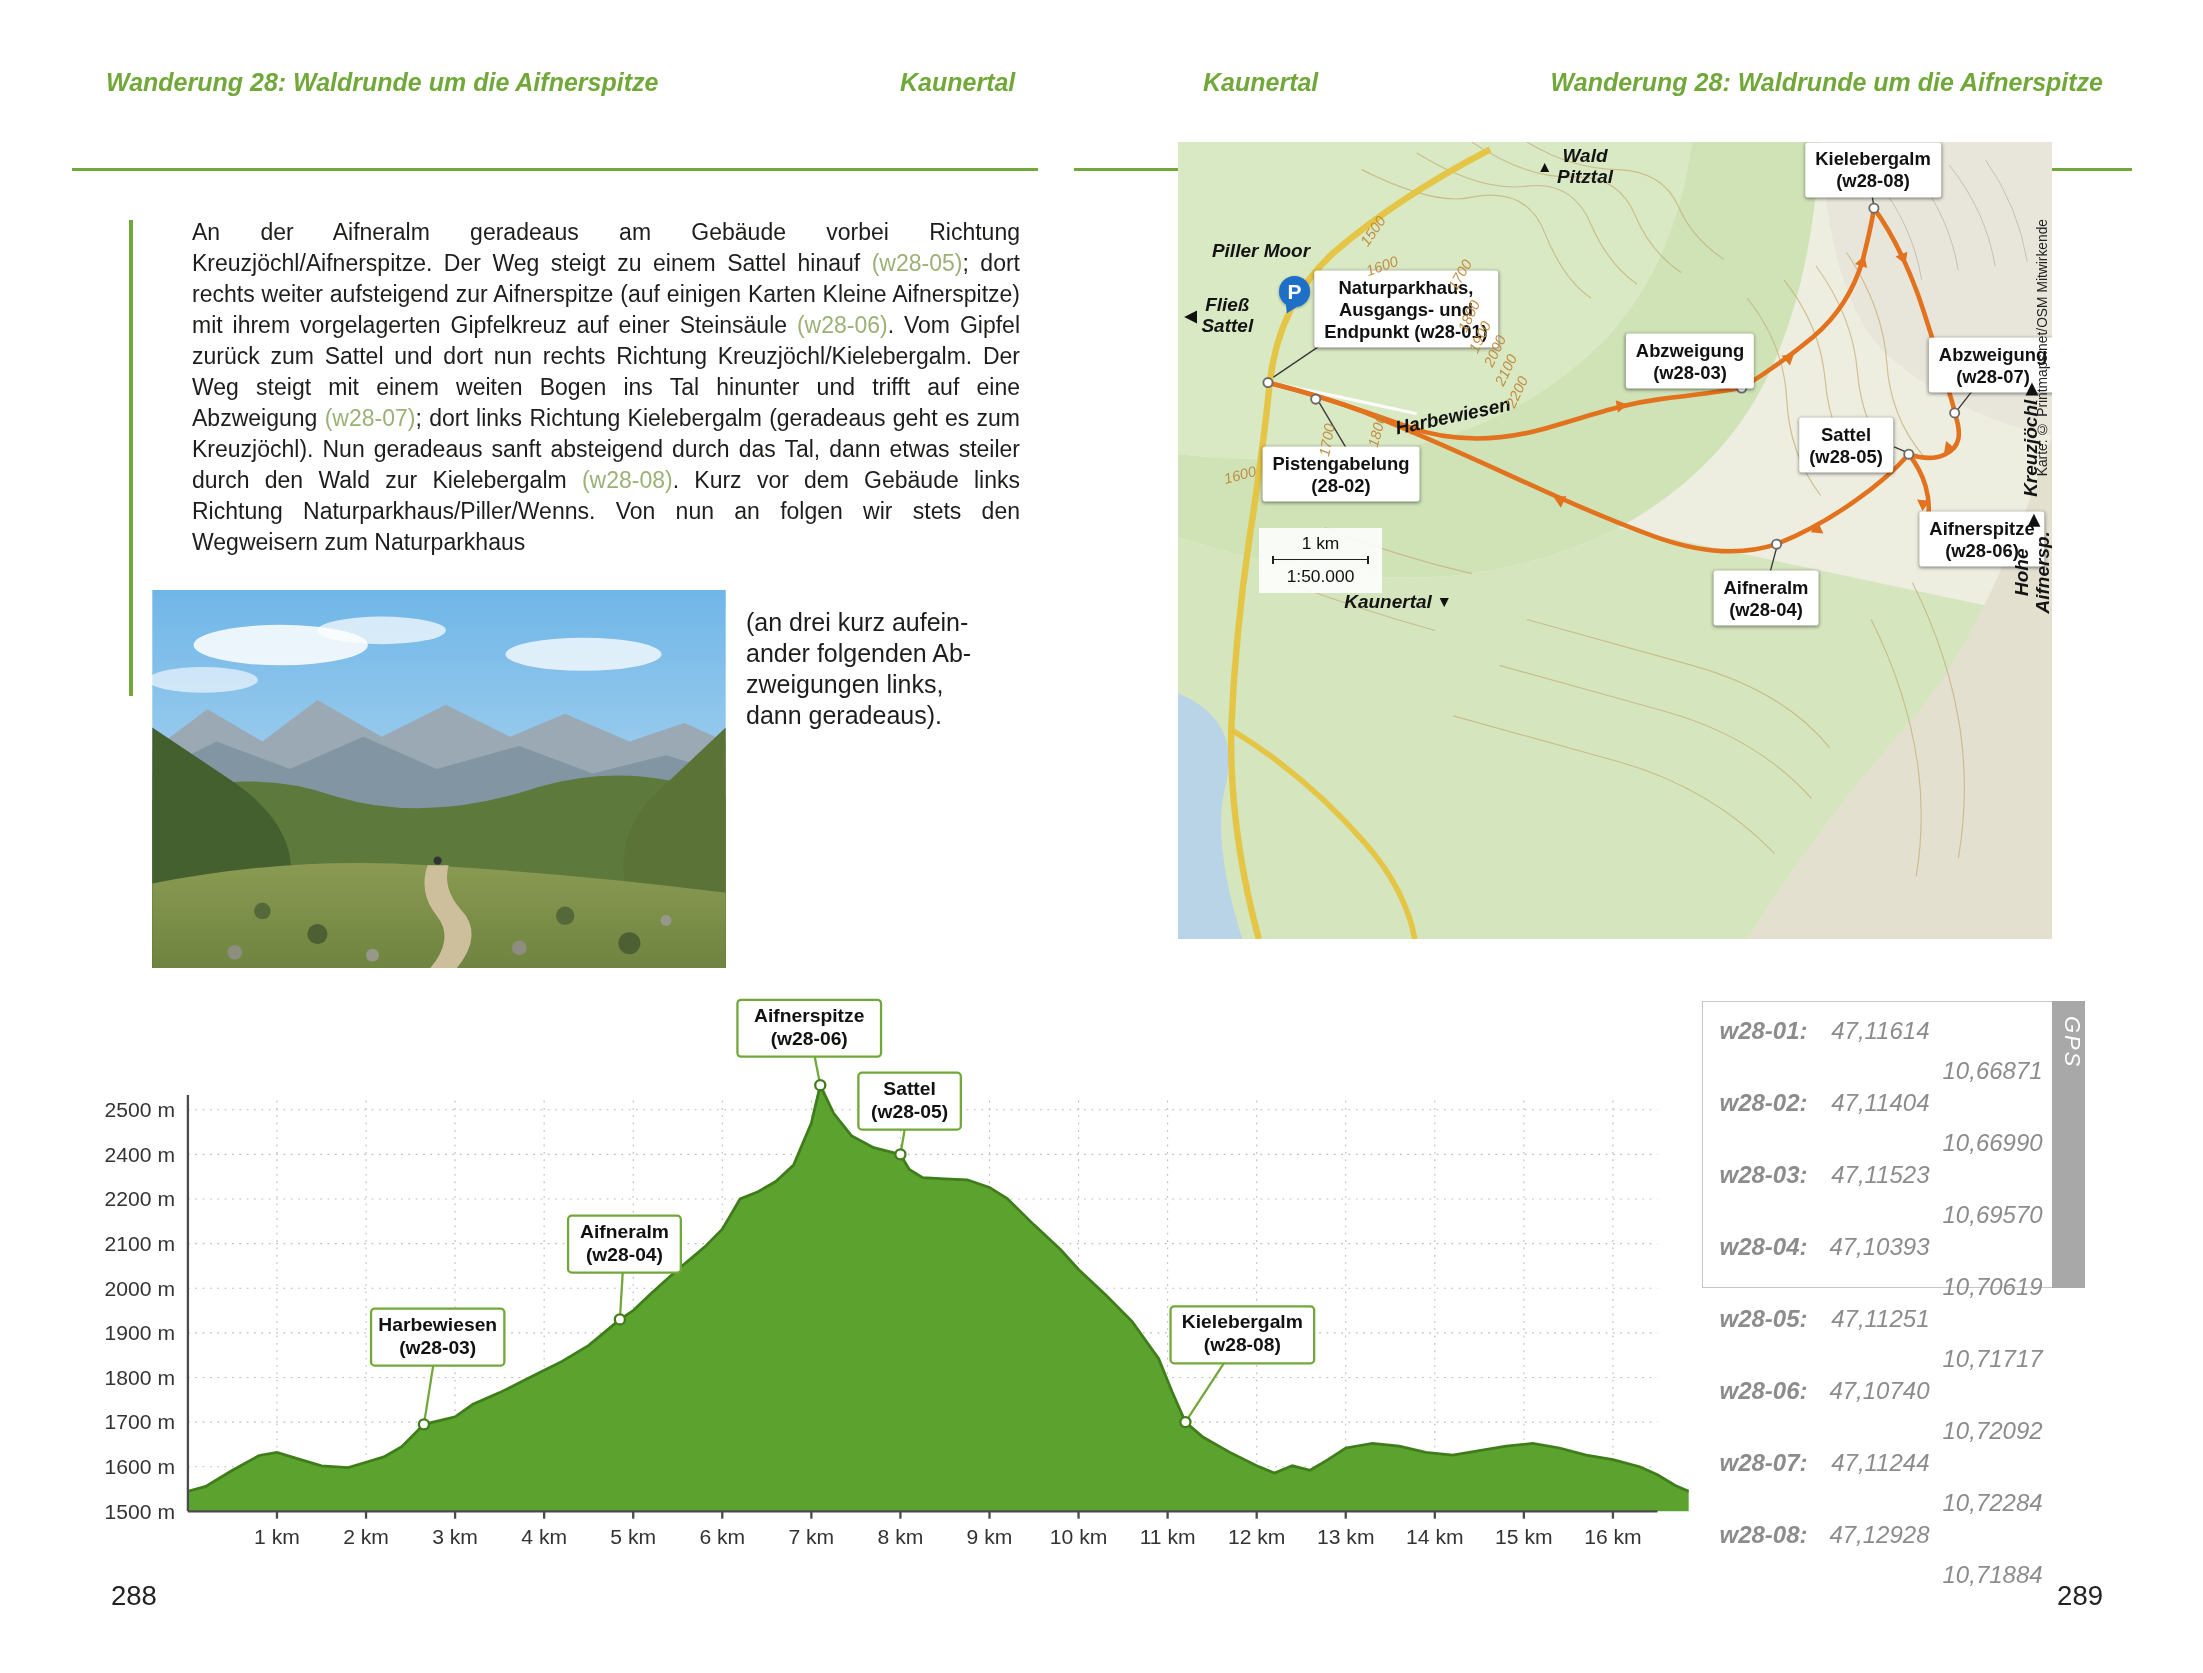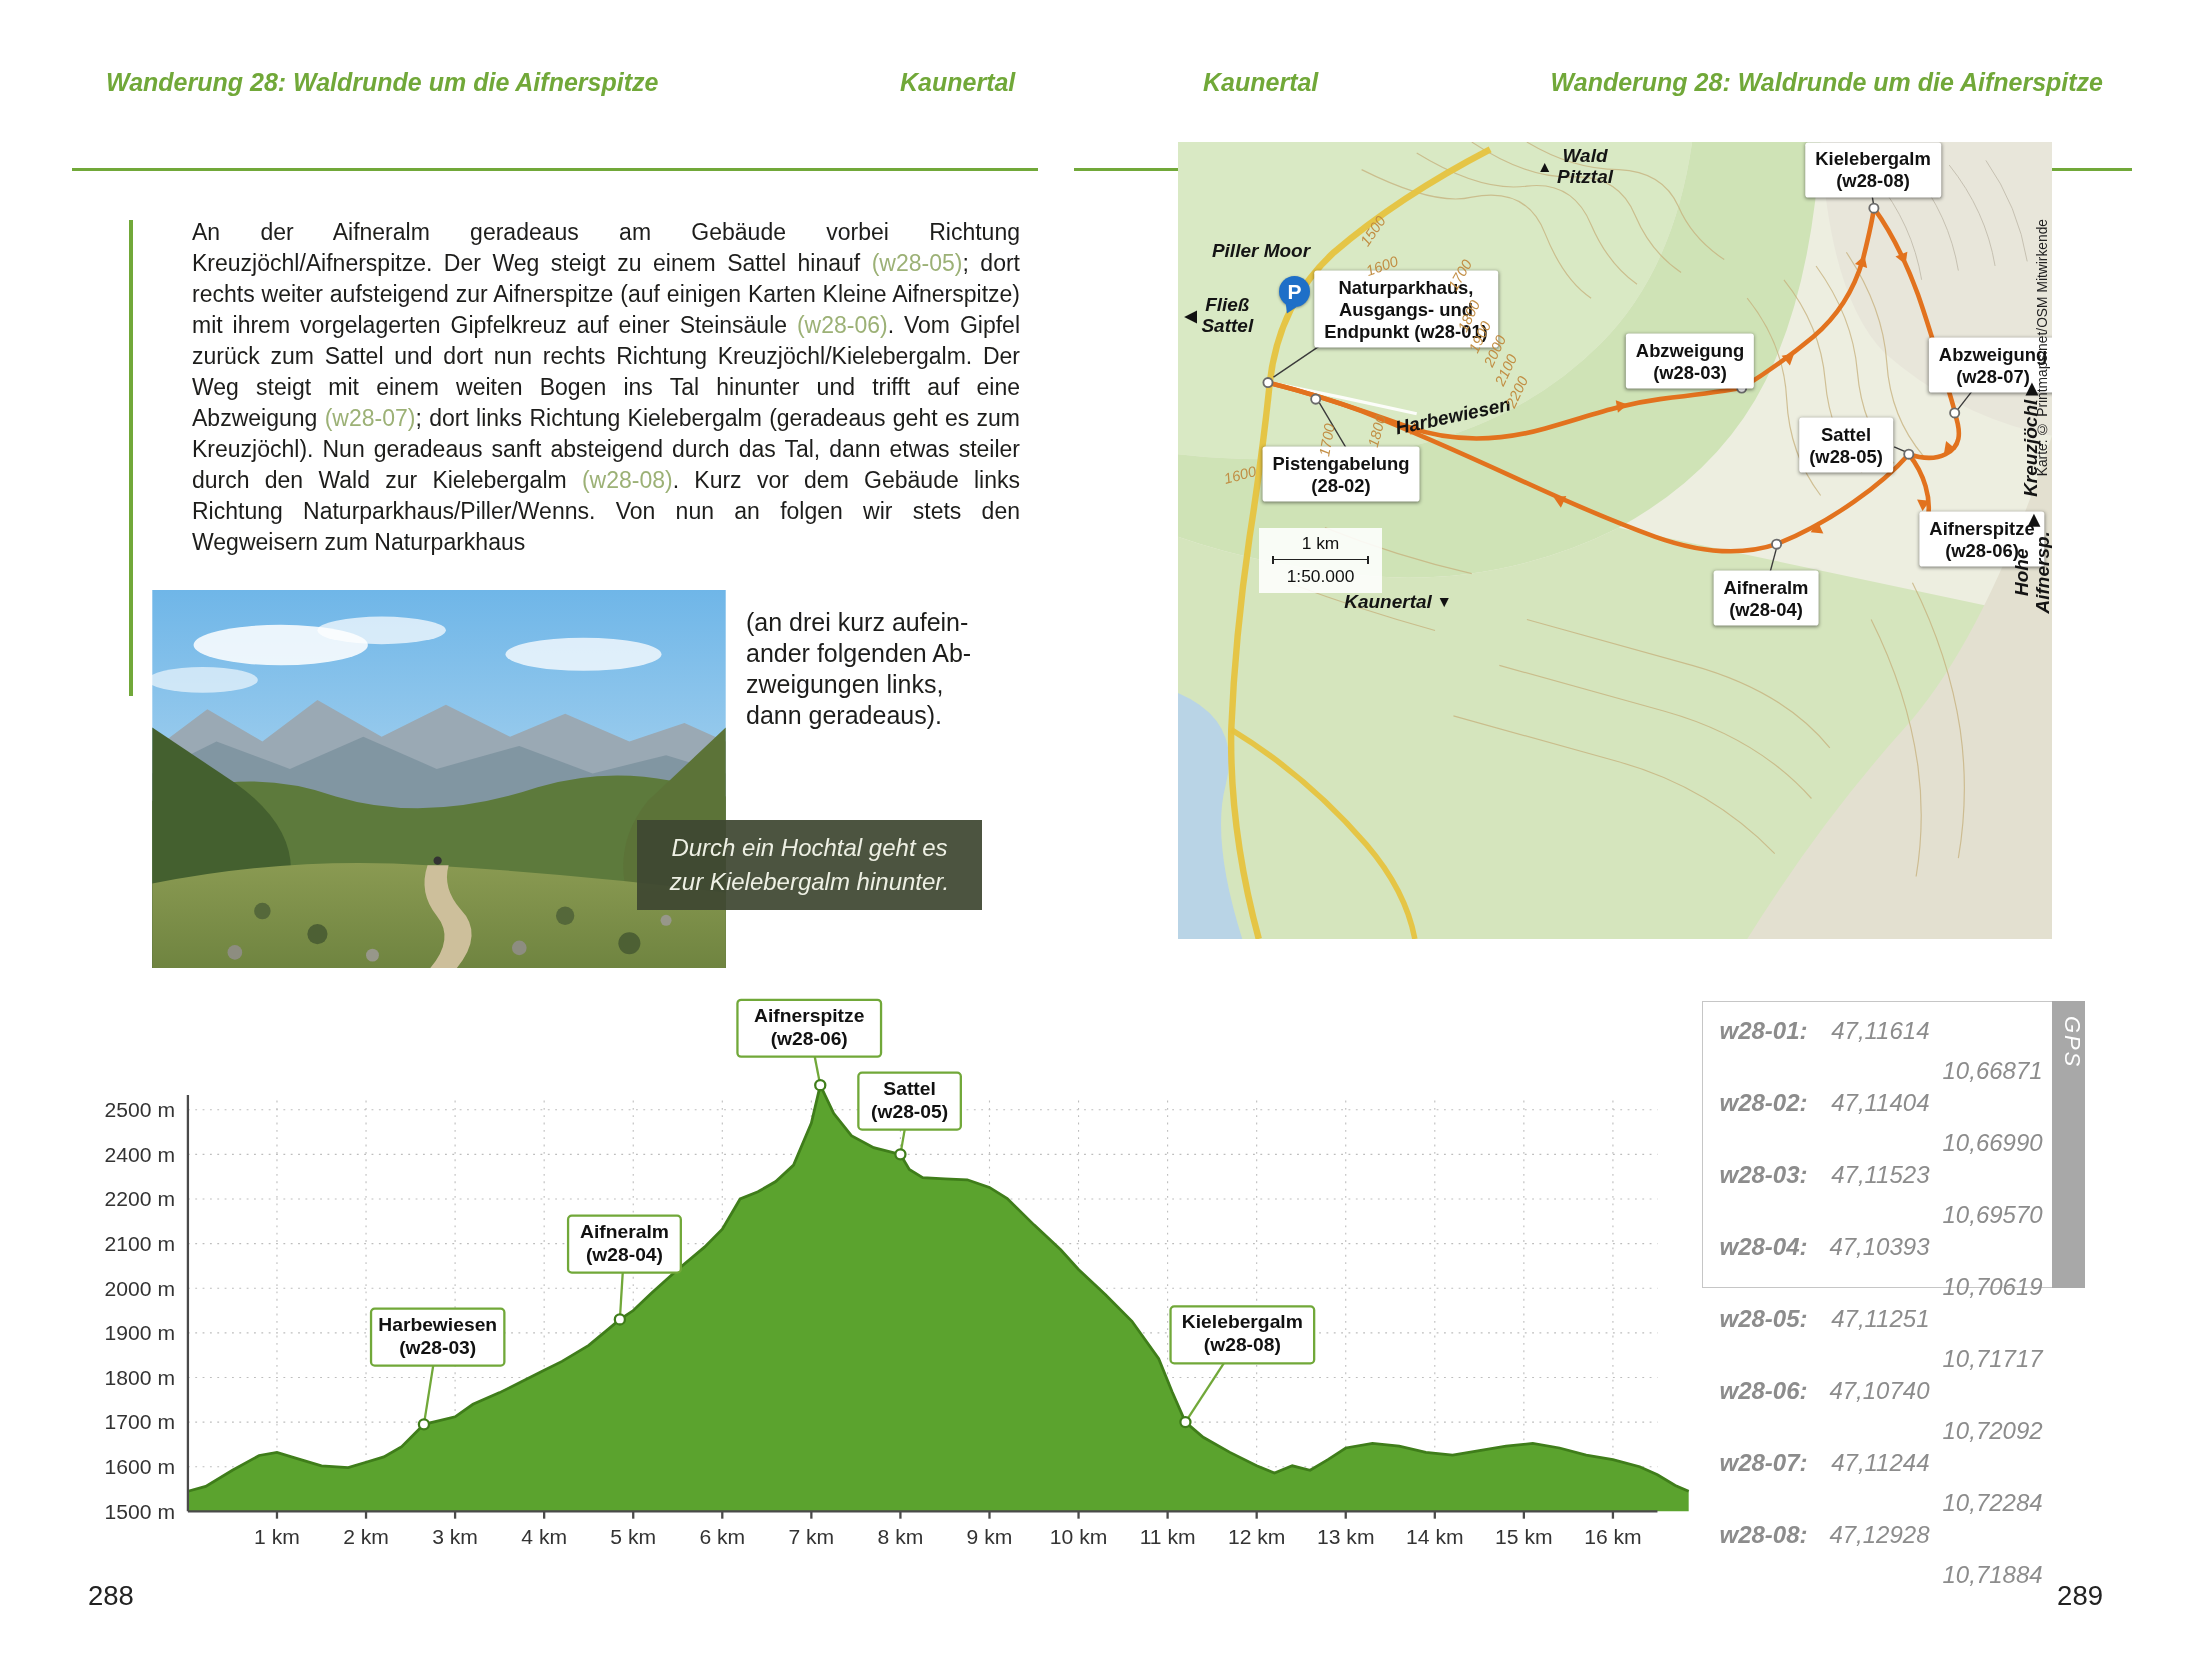--- a/index.html
+++ b/index.html
@@ -80,21 +80,21 @@
     writing-mode:vertical-rl; padding-top:14.7px; text-align:left; padding-left:3.7px;
   }
   
   .chart { position:absolute; left:73px; top:972px; width:1653px; height:606px; }
   .grid { stroke:#bdbdbd; stroke-width:1.2; stroke-dasharray:2 6; }
   .axis { stroke:#4a4a4a; stroke-width:2.5; }
   .ylab, .xlab { font-size:23px; fill:#333; }
   .mkr { font-size:21px; font-weight:bold; fill:#111; }
   
   .pagenum { position:absolute; top:1580px; font-size:27.5px; color:#222; }
-  #pg-l { left:88px; }
+  #pg-l { left:111px; }
   #pg-r { right:101px; }
 </style>
 </head>
 <body>
 
 <div class="hdr" id="hdr-left">Wanderung 28: Waldrunde um die Aifnerspitze</div>
 <div class="hdr" id="hdr-reg1">Kaunertal</div>
 <div class="hdr" id="hdr-reg2">Kaunertal</div>
 <div class="hdr" id="hdr-right">Wanderung 28: Waldrunde um die Aifnerspitze</div>
 <div class="rule" id="rule-l"></div>
@@ -130,22 +130,20 @@
       <circle cx="180" cy="375" r="11" fill="#4d6034"></circle>
     <circle cx="450" cy="355" r="10" fill="#55683a"></circle>
       <circle cx="520" cy="385" r="12" fill="#4d6034"></circle>
     <circle cx="90" cy="395" r="8" fill="#8d8d80"></circle>
       <circle cx="240" cy="398" r="7" fill="#97978a"></circle>
     <circle cx="400" cy="390" r="8" fill="#8d8d80"></circle>
       <circle cx="560" cy="360" r="6" fill="#97978a"></circle>
     <path d="M300,300 Q290,330 310,355 Q330,380 303,412 L332,412 Q362,375 336,348 Q316,325 323,300 Z" fill="#cdbf9b"></path>
     <circle cx="311" cy="295" r="4.5" fill="#333333"></circle>
   </svg>
-  <div class="caption">Durch ein Hochtal geht es
-zur Kielebergalm hinunter.</div>
 </div>
 <div class="cont">(an drei kurz aufein-
 ander folgenden Ab-
 zweigungen links,
 dann geradeaus).</div>
 
 <div class="map">
   <svg class="bg" width="874" height="797" viewBox="0 0 952 868">
     <rect width="952" height="868" fill="#edeee0"></rect>
     <path d="M0,0 H560 Q540,140 460,220 Q380,300 260,330 Q130,355 0,340 Z" fill="#d9e9c4"></path>

